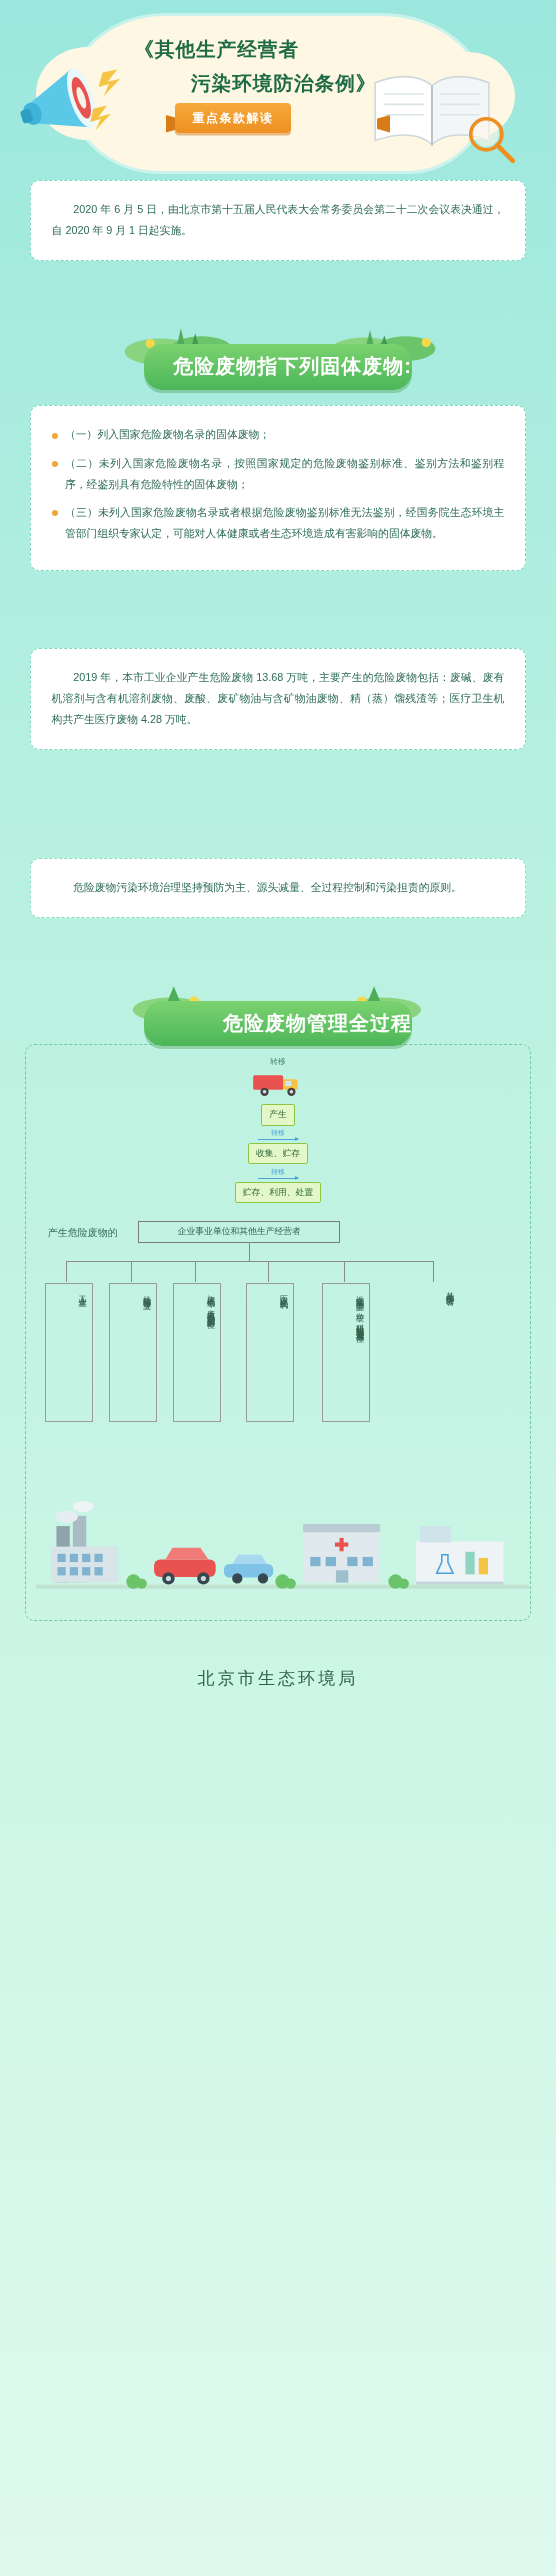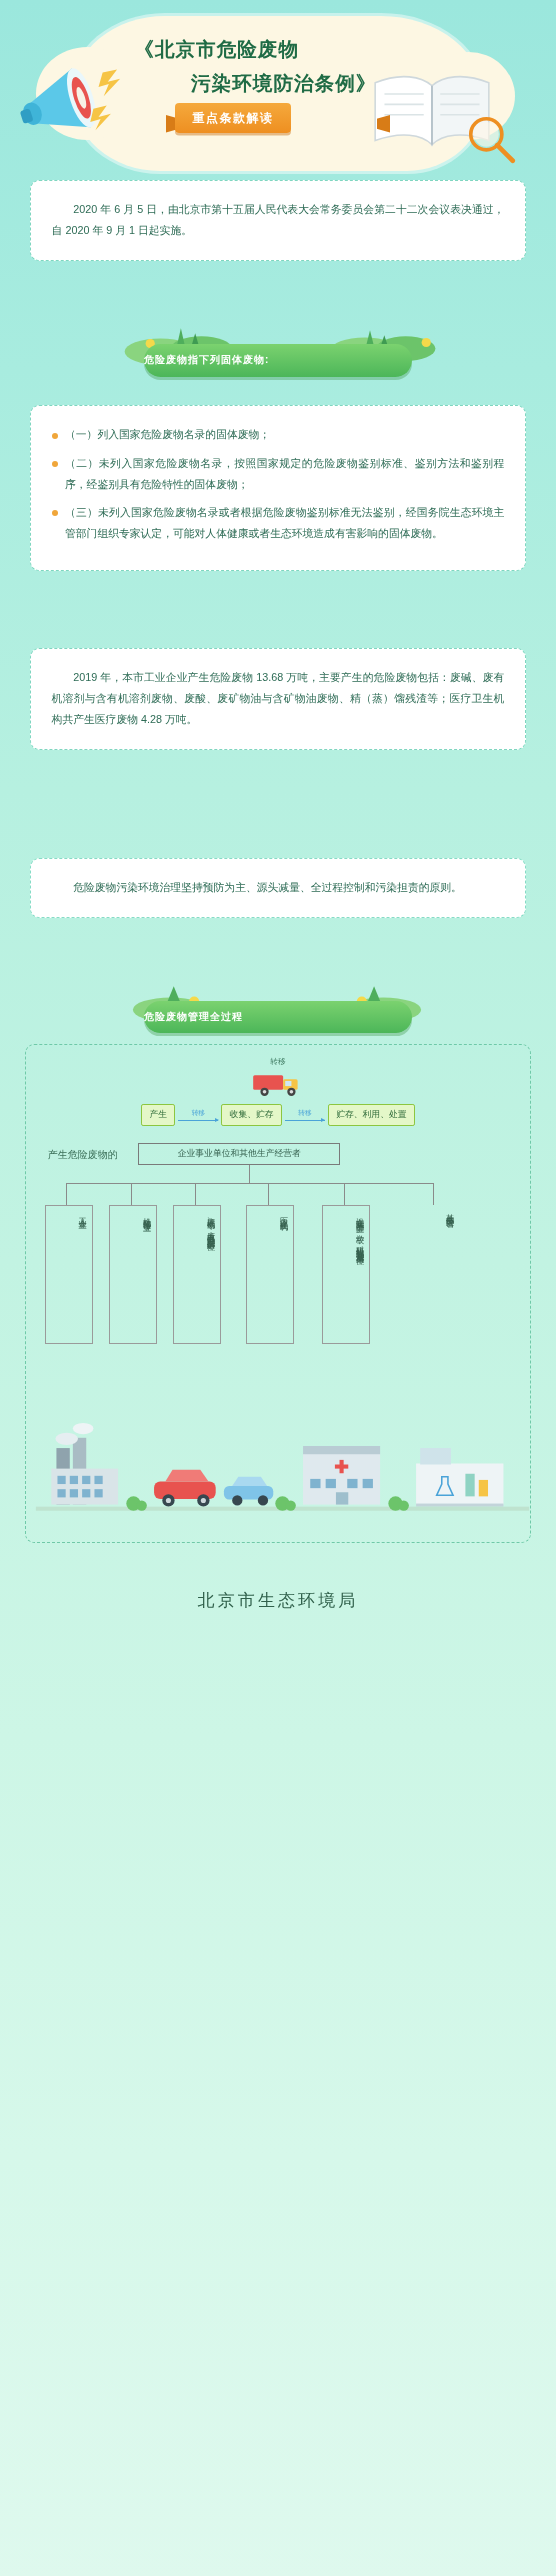--- a/index.html
+++ b/index.html
@@ -113,24 +113,24 @@
   .card.plain { border: 1px dashed #86dcc6; }
   .indent { text-indent: 2em; }
 
   
   .section-head {
     margin: 0 auto;
     width: 268px;
     background: linear-gradient(180deg, #7bd26f 0%, #4cb659 100%);
     border-radius: 18.5px;
     color: #ffffff;
-    font-size: 10px;
+    font-size: 20px;
     font-weight: bold;
     letter-spacing: 1px;
-    text-align: left;
+    text-align: right;
     padding: 9.3px 0;
     box-shadow: 0 3.1px 0 rgba(60,150,70,0.35);
     position: relative;
     z-index: 3;
   }
   .head-holder {
     position: relative;
     height: 67px;
   }
   .head-holder .section-head {
@@ -180,20 +180,21 @@
     font-size: 7.7px;
     color: #3f7a62;
     margin-bottom: 1px;
   }
   .flow-row {
     display: flex;
     align-items: center;
     justify-content: center;
     gap: 3.1px;
     margin-top: 3.1px;
+    flex-direction: column;
   }
   .flow-box {
     background: #e4f7c8;
     border: 0.8px solid #8cc63f;
     color: #2f6b3a;
     font-size: 8.8px;
     padding: 3.6px 7.2px;
     border-radius: 2.1px;
     white-space: nowrap;
   }
@@ -303,21 +304,21 @@
         <line x1="28" y1="62" x2="104" y2="62"></line>
         <line x1="28" y1="82" x2="104" y2="82"></line>
         <line x1="28" y1="102" x2="104" y2="102"></line>
         <line x1="136" y1="62" x2="212" y2="62"></line>
         <line x1="136" y1="82" x2="212" y2="82"></line>
         <line x1="136" y1="102" x2="212" y2="102"></line>
       </g>
     </svg>
 
     <div class="title-wrap">
-      <div class="title-line1">《北京市危险废物</div>
+      <div class="title-line1">《其他生产经营者</div>
       <div class="title-line2">污染环境防治条例》</div>
     </div>
 
     <div class="banner-tail-l"></div>
     <div class="banner-tail-r"></div>
     <div class="subtitle-banner">重点条款解读</div>
 
     <svg class="megaphone" width="129" height="103" viewBox="0 0 250 200">
       <g transform="rotate(-18 125 100)">
         <path d="M30 70 L130 30 L130 150 L30 110 Z" fill="#5bc8e8"></path>

